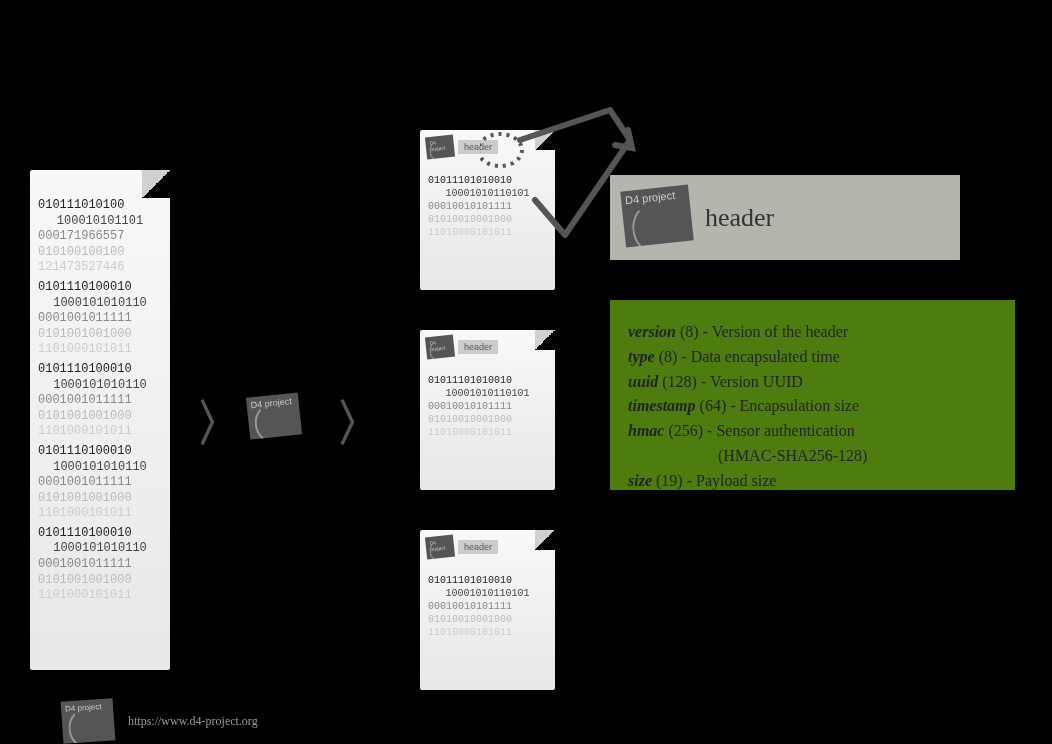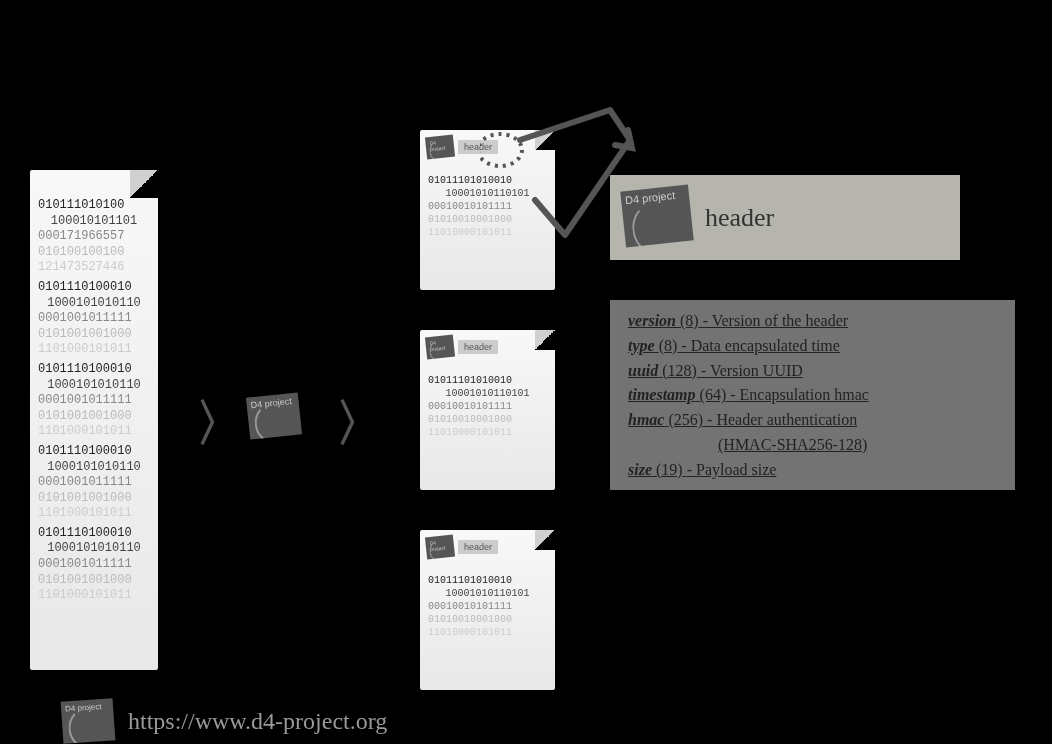--- a/index.html
+++ b/index.html
@@ -35,21 +35,21 @@
   .binary-small { font-size: 10px; }
   .bin-row-1 { color: #222; }
   .bin-row-2 { color: #444; text-align: center; }
   .bin-row-3 { color: #888; }
   .bin-row-4 { color: #bbb; }
   .bin-row-5 { color: #ccc; }
   .bin-group { margin-bottom: 4px; }
   .big-page {
     left: 30px;
     top: 170px;
-    width: 128px;
+    width: 140px;
     height: 500px;
     padding-top: 20px;
   }
   .chevron {
     position: absolute;
     color: #555;
     font-size: 50px;
     font-weight: bold;
     font-family: sans-serif;
   }
@@ -123,47 +123,46 @@
     padding-left: 95px;
   }
   .header-box-chip { left: 623px; top: 188px; }
   .header-text { font-size: 26px; color: #333; }
   .fields-box {
     position: absolute;
     left: 610px;
     top: 300px;
     width: 405px;
     height: 190px;
-    background: #737373;
-    padding: 9px 18px;
+    background: #4d7c0f;
+    padding: 20px 18px;
     font-size: 16px;
     line-height: 1.55;
     color: #222;
-    text-decoration: underline;
   }
   .fields-box .fn { font-style: italic; font-weight: bold; }
   .sub { padding-left: 90px; }
   .arrow-out {
     position: absolute;
     left: 480px;
     top: 100px;
     width: 170px;
     height: 170px;
   }
   .footer {
     position: absolute;
     left: 62px;
     top: 700px;
     display: flex;
     align-items: center;
     gap: 14px;
   }
   .footer-chip { position: relative; width: 52px; height: 42px; background:#555; transform:rotate(-4deg); font-size:8px; color:#ccc; font-family:sans-serif; padding:3px 4px; overflow:hidden;}
   .footer-chip::after { content:""; position:absolute; bottom:-8px; left:6px; width:40px; height:40px; border:2px solid #999; border-radius:50%; border-top-color:transparent; border-right-color:transparent; }
-  .footer-url { color: #999; font-size: 24px; }
+  .footer-url { color: #999; font-size: 12px; }
 </style>
 </head>
 <body>
 
 <div class="page big-page">
   <div class="binary">
     <div class="bin-group">
       <div class="bin-row-1">010111010100</div>
       <div class="bin-row-2">100010101101</div>
       <div class="bin-row-3">000171966557</div>
@@ -255,22 +254,22 @@
 
 <div class="header-box">
   <span class="header-text">header</span>
 </div>
 <div class="d4-chip d4-chip-big header-box-chip"><span>D4 project</span></div>
 
 <div class="fields-box">
   <div><span class="fn">version</span> <span>(8)</span> <span>- Version of the header</span></div>
   <div><span class="fn">type</span> <span>(8)</span> <span>- Data encapsulated time</span></div>
   <div><span class="fn">uuid</span> <span>(128)</span> <span>- Version UUID</span></div>
-  <div><span class="fn">timestamp</span> <span>(64)</span> <span>- Encapsulation hmac</span></div>
-  <div><span class="fn">hmac</span> <span>(256)</span> <span>- Header authentication</span></div>
+  <div><span class="fn">timestamp</span> <span>(64)</span> <span>- Encapsulation size</span></div>
+  <div><span class="fn">hmac</span> <span>(256)</span> <span>- Sensor authentication</span></div>
   <div class="sub">(HMAC-SHA256-128)</div>
   <div><span class="fn">size</span> <span>(19)</span> <span>- Payload size</span></div>
 </div>
 
 <div class="footer">
   <div class="footer-chip"><span>D4 project</span></div>
   <span class="footer-url">https://www.d4-project.org</span>
 </div>
 
 </body></html>

